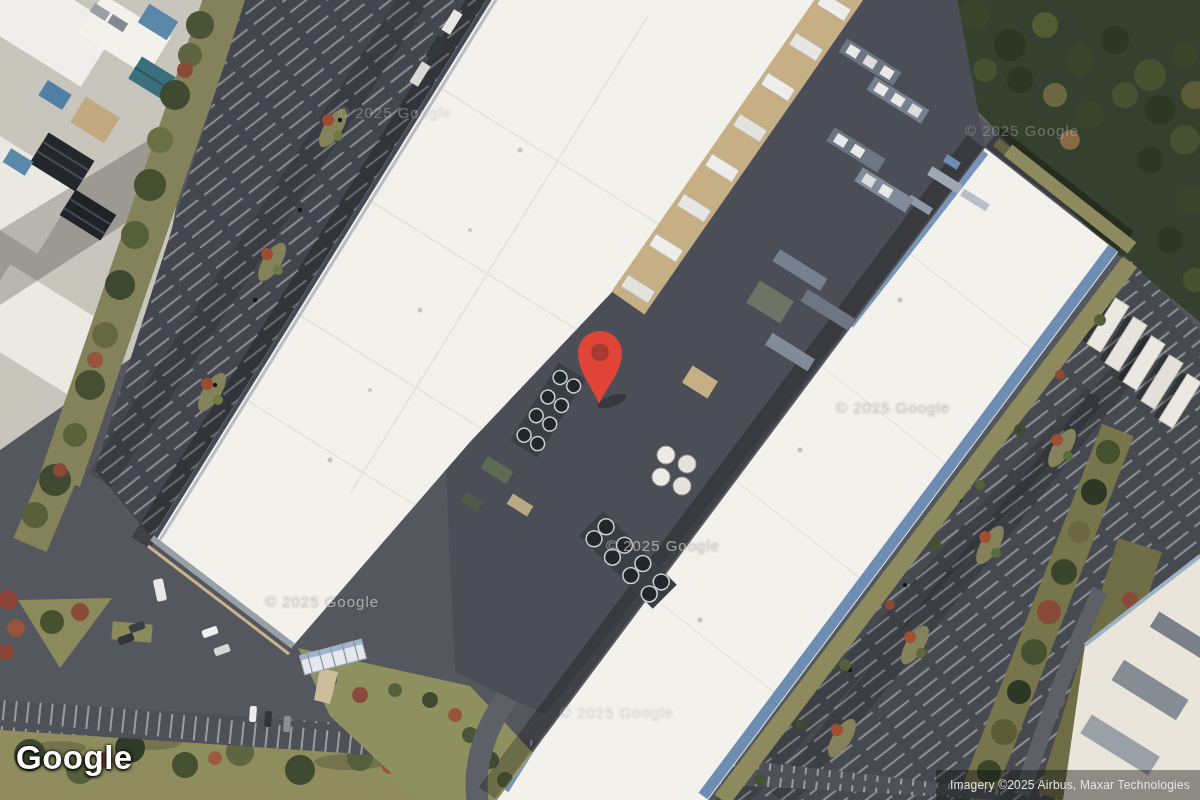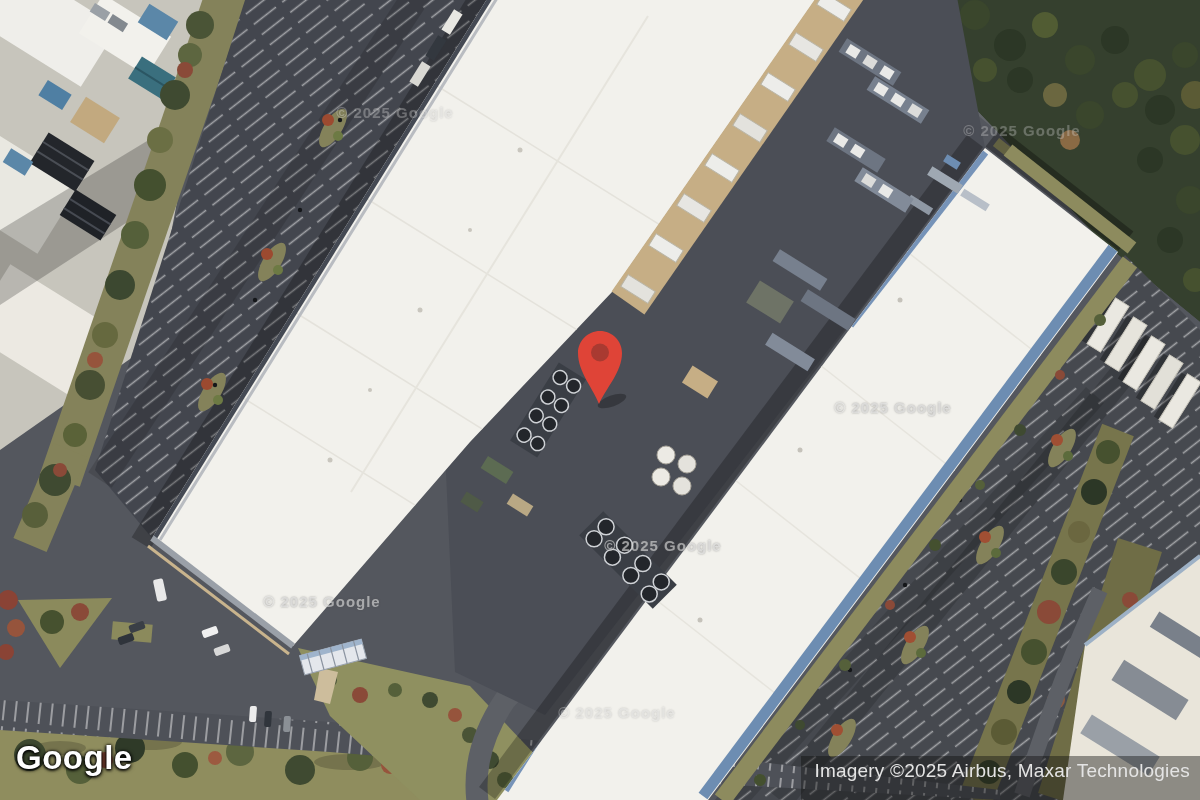--- a/index.html
+++ b/index.html
@@ -1,27 +1,27 @@
 <!DOCTYPE html>
 <html><head>
 <meta charset="utf-8">
 <style>
   html,body{margin:0;padding:0;background:#222;}
   .stage{position:relative;width:1200px;height:800px;overflow:hidden;
          background:#54575e;font-family:"Liberation Sans",sans-serif;}
   .stage svg{position:absolute;left:0;top:0;}
   .wm{position:absolute;transform:translate(-50%,-50%);white-space:nowrap;
-      font-size:15px;font-weight:700;letter-spacing:1px;
+      font-size:15px;font-weight:400;letter-spacing:1px;
       color:rgba(255,255,255,0.5);text-shadow:0 0 2px rgba(80,80,80,0.55);}
   .google-logo{position:absolute;left:16px;bottom:23px;font-size:33px;font-weight:700;
       letter-spacing:0.5px;color:#ffffff;
       text-shadow:0 0 3px rgba(0,0,0,.85),0 1px 3px rgba(0,0,0,.8),1px 1px 4px rgba(0,0,0,.6),-1px 1px 3px rgba(0,0,0,.6);}
-  .attribution{position:absolute;right:0;bottom:0;height:44px;line-height:30px;
+  .attribution{position:absolute;right:0;bottom:0;height:30px;line-height:30px;
       padding:0 10px 0 14px;background:rgba(15,15,15,0.42);
-      color:#e4e4e4;font-size:19px;letter-spacing:0.2px;}
+      color:#e4e4e4;font-size:12px;letter-spacing:0.2px;}
 </style>
 </head>
 <body>
 
 <div class="stage">
 
 <svg width="1200" height="800" viewBox="0 0 1200 800">
   <defs>
     <pattern id="stripes" width="13" height="36" patternUnits="userSpaceOnUse" patternTransform="rotate(52)">
       <line x1="6.5" y1="3" x2="6.5" y2="31" stroke="rgba(255,255,255,0.5)" stroke-width="1.6"></line>

